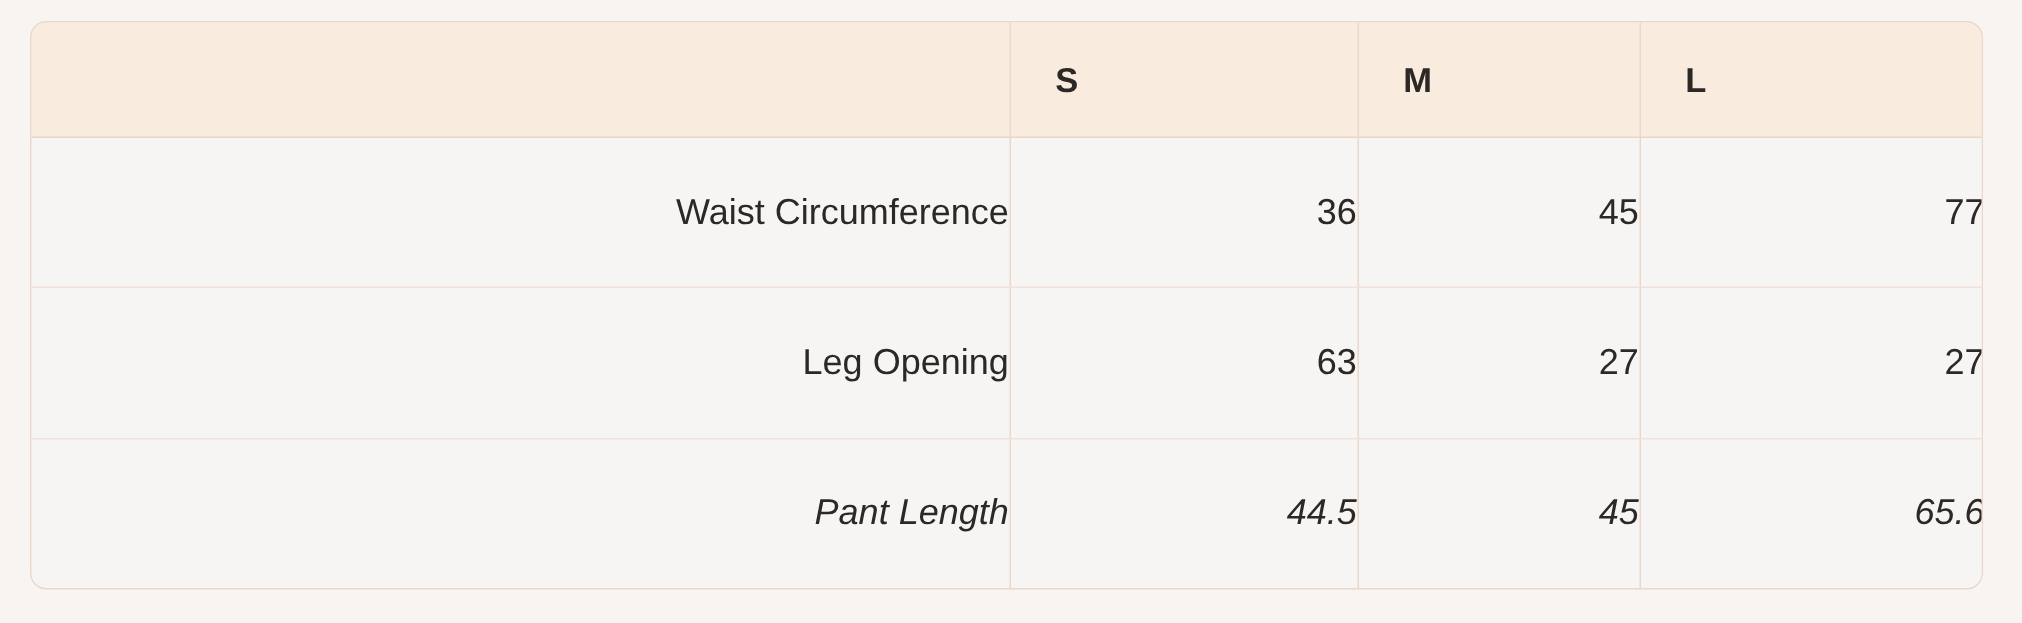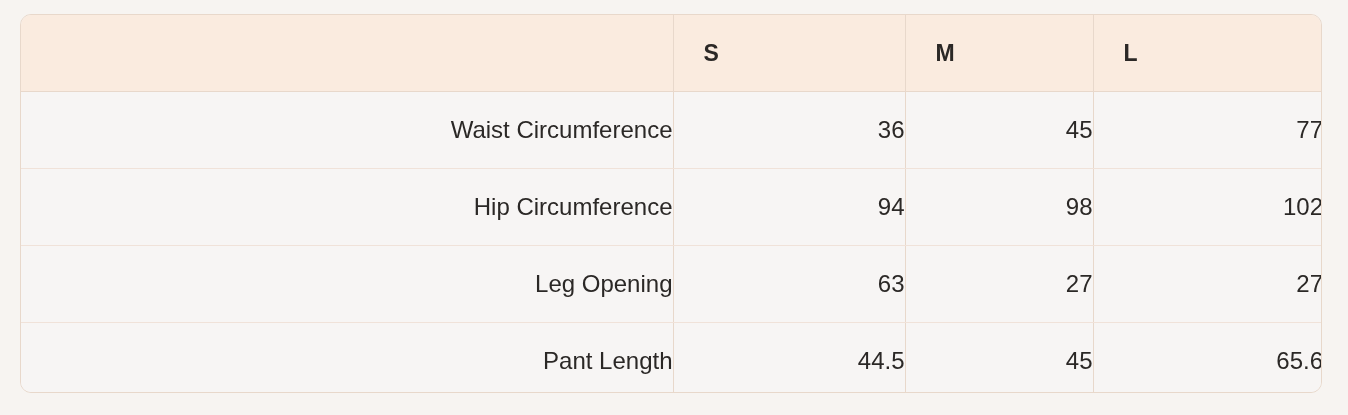--- a/index.html
+++ b/index.html
@@ -78,20 +78,21 @@
     font-size: 24px;
     font-weight: normal;
     color: #2b2826;
   }
   table.size-table tbody td:last-child {
     border-right: none;
     padding-left: 47px;
   }
   table.size-table tbody tr:last-child td {
     border-bottom: none;
+    font-style: italic;
   }
 
   table.size-table td.cell-label {
     font-size: 24px;
     color: #2b2826;
   }
 </style>
 </head>
 <body>
 
@@ -114,26 +115,20 @@
         </tr>
       </thead>
       <tbody>
         <tr>
           <td class="cell-label">Waist Circumference</td>
           <td>36</td>
           <td>45</td>
           <td>77</td>
         </tr>
         <tr>
-          <td class="cell-label">Hip Circumference</td>
-          <td>94</td>
-          <td>98</td>
-          <td>102</td>
-        </tr>
-        <tr>
           <td class="cell-label">Leg Opening</td>
           <td>63</td>
           <td>27</td>
           <td>27</td>
         </tr>
         <tr>
           <td class="cell-label">Pant Length</td>
           <td>44.5</td>
           <td>45</td>
           <td>65.6</td>

